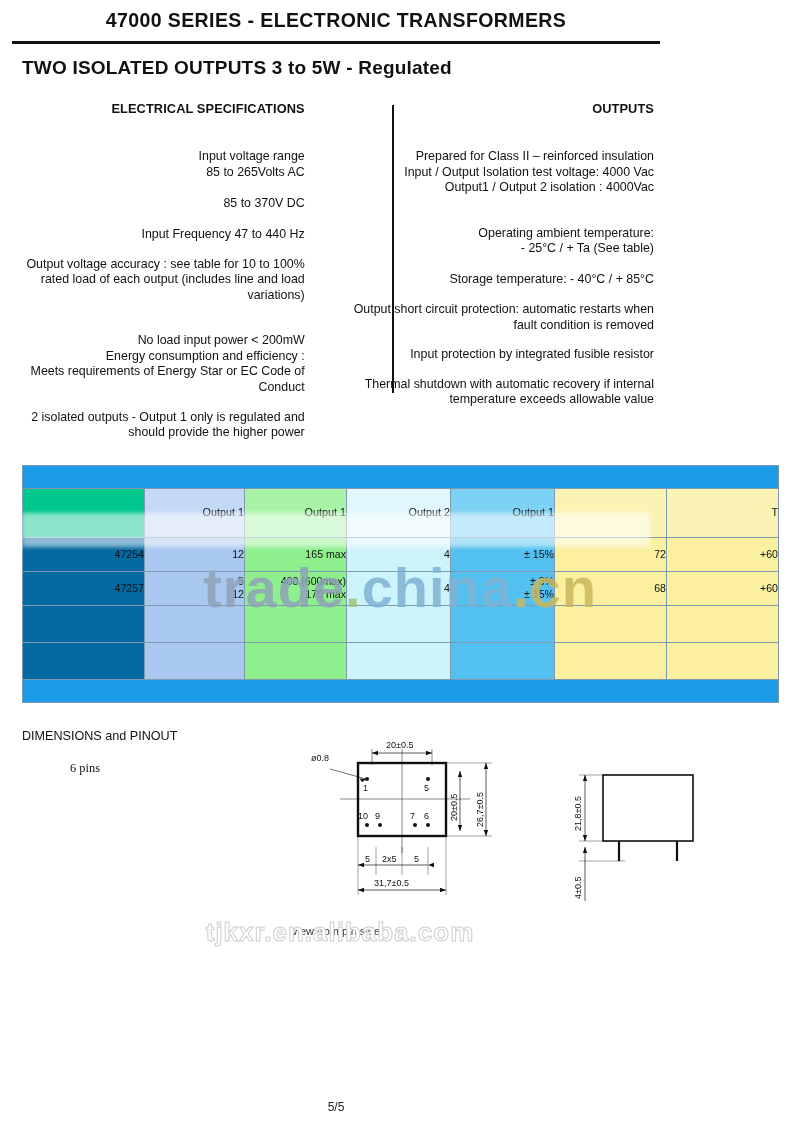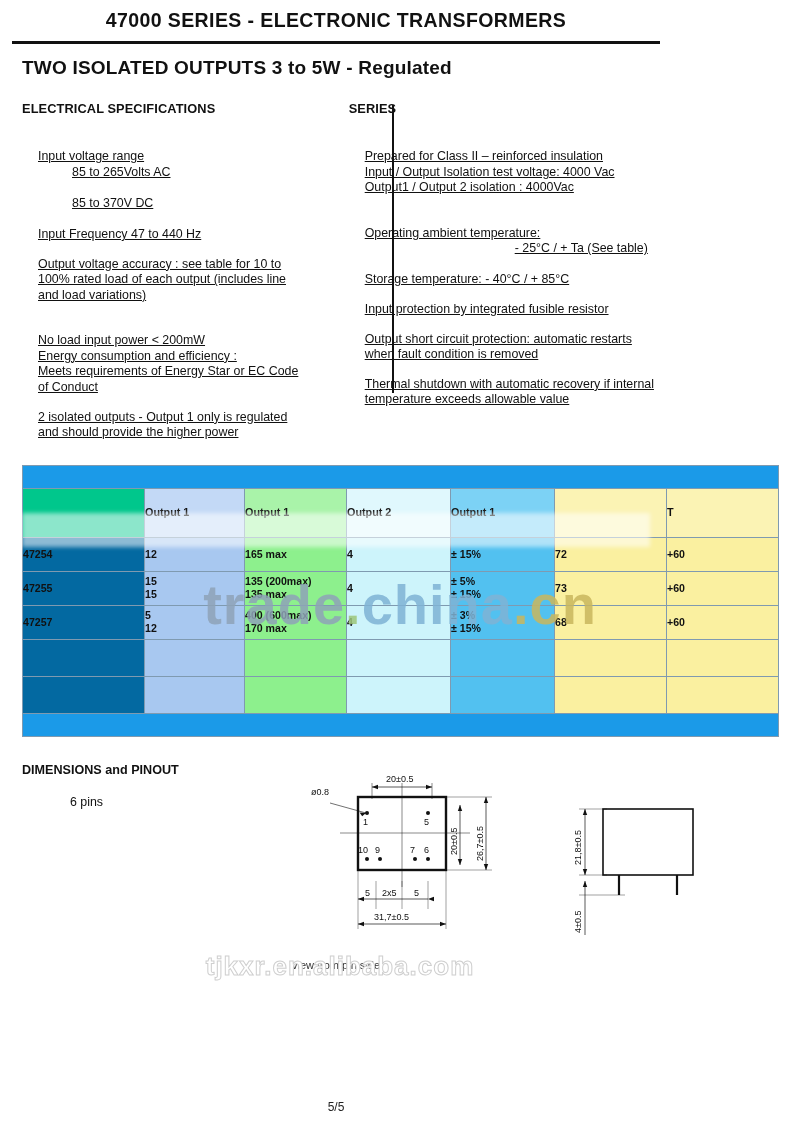--- a/index.html
+++ b/index.html
@@ -14,42 +14,42 @@
   .title-main{
     text-align:center;font-size:19.5px;font-weight:bold;letter-spacing:.4px;
     padding-top:9px;
   }
   .rule{height:3px;background:#111;margin:9px 12px 0 12px;}
   .title-sub{
     font-size:19px;font-weight:bold;padding:13px 0 0 22px;letter-spacing:.2px;
   }
 
   
-  .specs{display:flex;margin-top:22px;padding:0 18px 0 22px;position:relative;}
+  .specs{display:flex;margin-top:22px;padding:0 18px 0 22px;position:relative;text-align:right;}
   .col{font-size:12.4px;line-height:15.6px;}
   .col-left{width:350px;padding-right:18px;}
   .col-right{width:378px;padding-left:26px;}
   .divider{
     position:absolute;left:392px;top:4px;width:2px;height:288px;background:#111;
   }
   .col h3{font-size:12.8px;font-weight:bold;margin:0 0 17px 0;letter-spacing:.1px;}
-  .para{margin:0 0 14px 16px;white-space:pre-line;text-decoration:underline;}
+  .para{margin:0 0 14px 0;white-space:pre-line;}
   .para.tight{margin-bottom:0;}
   .indent{padding-left:34px;display:block;}
   .indent2{padding-left:150px;display:block;}
 
   
   .tbl-wrap{position:relative;margin:24px 22px 0 22px;}
   table.spec{
     border-collapse:collapse;width:756px;table-layout:fixed;
     font-size:10.6px;
   }
   table.spec td,table.spec th{
-    border:1px solid #7f9ab0;text-align:left;vertical-align:middle;
-    padding:0;line-height:13px;font-weight:bold;
+    border:1px solid #7f9ab0;text-align:right;vertical-align:middle;
+    padding:0;line-height:13px;font-weight:normal;
   }
   .bar td{background:#1b9ae8;border:1px solid #1b7fc0;height:22px;}
   tr.hdr th{height:48px;font-size:10.8px;}
   tr.data td{height:33px;}
   tr.blank td{height:36px;}
 
   
   .c0{background:#0369a1;}
   .c1{background:#a8c8f0;}
   .c2{background:#8df08d;}
@@ -79,22 +79,22 @@
   .wm-b{color:#9ec77a;opacity:.85;}
   .wm-c{color:#7fb3d5;opacity:.85;}
   .wm-d{color:#c9b75e;opacity:.85;}
   .wm-blur{
     position:absolute;left:0;right:0;top:48px;height:34px;
     background:rgba(255,255,255,.55);filter:blur(2px);
   }
 
   
   .dims{position:relative;margin-top:26px;padding:0 22px;}
-  .dims h3{font-size:12.6px;font-weight:bold;margin:0 0 18px 0;}
-  .dims .pins-title{font-size:12.4px;padding-left:48px;margin-bottom:10px;}
+  .dims h3{font-size:12.6px;font-weight:normal;margin:0 0 18px 0;}
+  .dims .pins-title{font-size:12.4px;padding-left:48px;margin-bottom:10px;font-family:Liberation Serif, serif;}
   .pinlist{font-size:12.4px;line-height:15.6px;white-space:pre-line;}
 
   .draw-top{position:absolute;left:310px;top:6px;}
   .draw-side{position:absolute;left:545px;top:22px;}
 
   .caption{
     position:absolute;left:0;right:0;top:196px;text-align:center;
     font-size:11px;color:#333;
   }
   .wm2{
@@ -131,33 +131,33 @@
       <div class="para">Output voltage accuracy : see table for 10 to 100% rated load of each output (includes line and load variations)</div>
       <div class="para">
         <span>No load input power    &lt; 200mW</span>
         <span>Energy consumption and efficiency :</span>
         <span>Meets requirements of Energy Star or EC Code of Conduct</span>
       </div>
       <div class="para tight">2 isolated outputs - Output 1 only is regulated and should provide the higher power</div>
     </div>
 
     <div class="col col-right">
-      <h3>SERIES</h3>
+      <h3>OUTPUTS</h3>
       <div class="para">
         <span>Prepared for Class II – reinforced insulation</span>
         <span>Input / Output Isolation test voltage: 4000 Vac</span>
         <span>Output1 / Output 2 isolation : 4000Vac</span>
       </div>
       <div class="para">
         <span>Operating ambient temperature:</span>
         <span class="indent2">- 25°C / + Ta (See table)</span>
         <span>Storage temperature:    - 40°C / + 85°C</span>
       </div>
+      <div class="para">Output short circuit protection: automatic restarts when fault condition is removed</div>
       <div class="para">Input protection by integrated fusible resistor</div>
-      <div class="para">Output short circuit protection: automatic restarts when fault condition is removed</div>
       <div class="para tight">Thermal shutdown with automatic recovery if internal temperature exceeds allowable value</div>
     </div>
   </div>
 
   <div class="tbl-wrap">
     <table class="spec">
       <colgroup>
         <col style="width:122px">
           <col style="width:100px">
           <col style="width:102px">
@@ -192,38 +192,20 @@
           </td>
           <td class="c3">4</td>
           <td class="c4 two-line">
             <span></span>
             <span>± 15%</span>
           </td>
           <td class="c5">72</td>
           <td class="c6">+60</td>
         </tr>
 
-        <tr class="data">
-          <td class="c0">47255</td>
-          <td class="c1 two-line">
-            <span>15</span>
-            <span>15</span>
-          </td>
-          <td class="c2 two-line">
-            <span>135 (200max)</span>
-            <span>135 max</span>
-          </td>
-          <td class="c3">4</td>
-          <td class="c4 two-line">
-            <span>± 5%</span>
-            <span>± 15%</span>
-          </td>
-          <td class="c5">73</td>
-          <td class="c6">+60</td>
-        </tr>
 
         <tr class="data">
           <td class="c0">47257</td>
           <td class="c1 two-line">
             <span>5</span>
             <span>12</span>
           </td>
           <td class="c2 two-line">
             <span>400 (600max)</span>
             <span>170 max</span>

